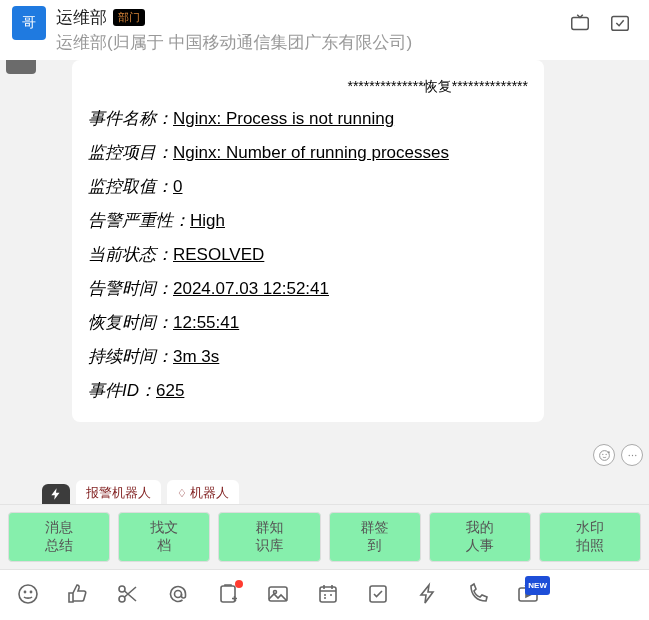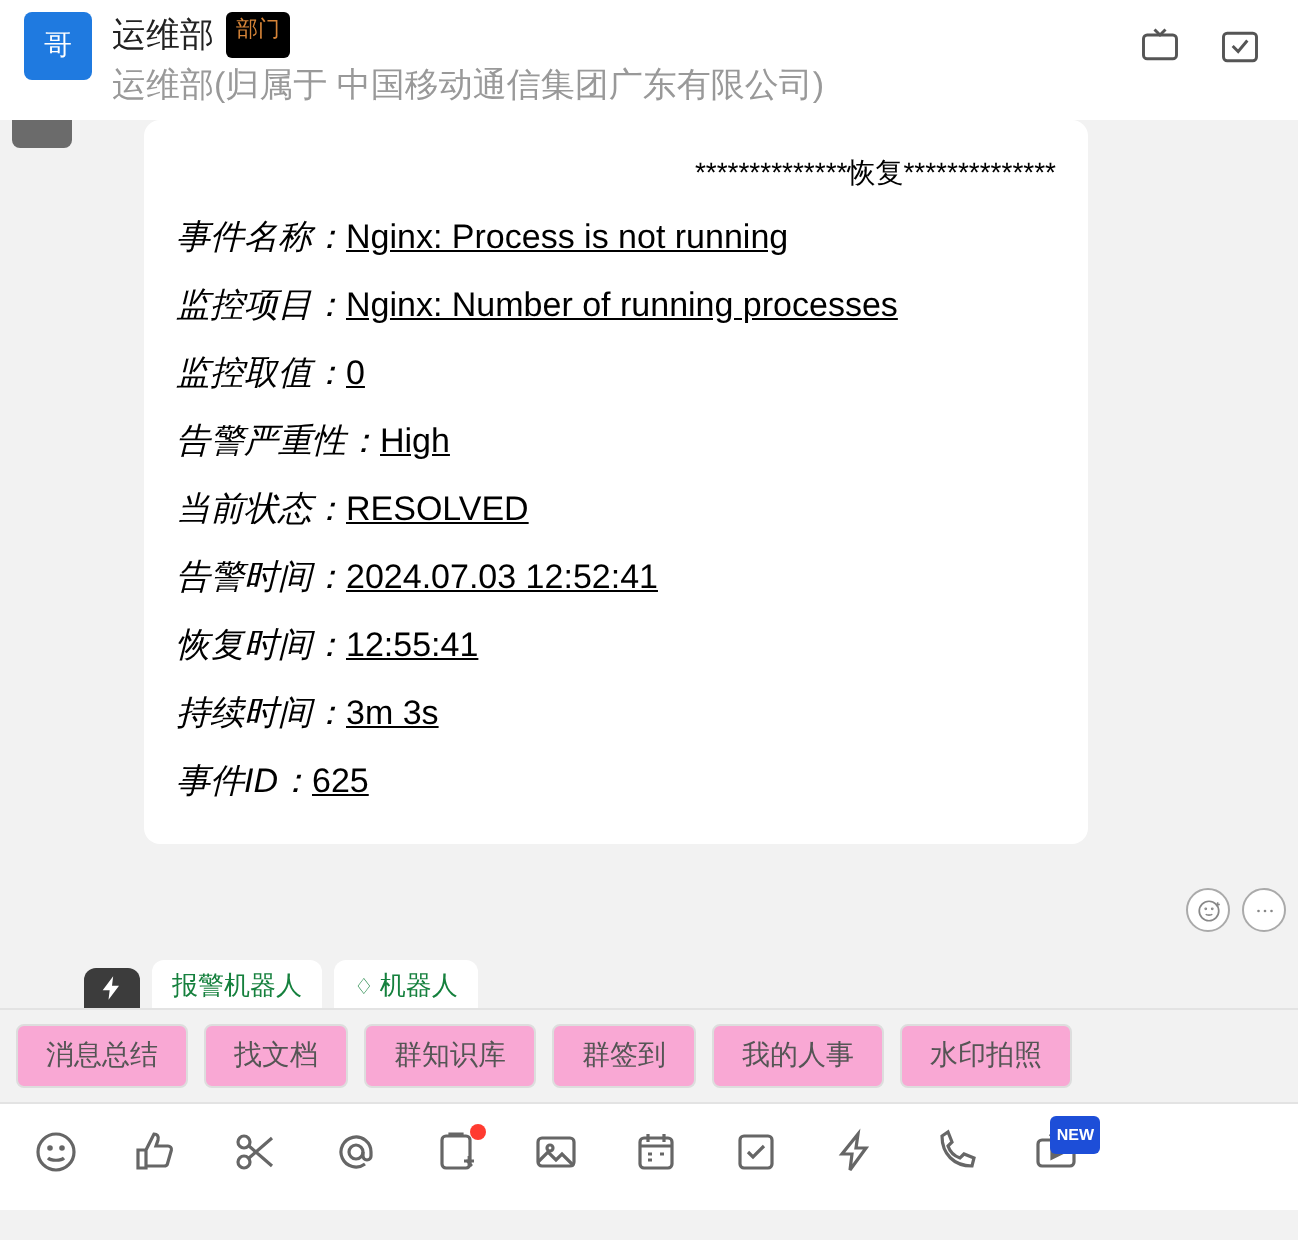--- a/index.html
+++ b/index.html
@@ -29,20 +29,21 @@
   color: #fff;
   font-size: 14px;
   font-weight: 500;
   flex-shrink: 0;
 }
 .header-text {
   flex: 1;
 }
 .title-row {
   display: flex;
+  align-items: center;
   gap: 6px;
 }
 .chat-title {
   font-size: 17px;
   color: #222;
 }
 .badge {
   background: #000000;
   color: #d68438;
   font-size: 11px;
@@ -148,39 +149,39 @@
   display: flex;
   align-items: center;
   justify-content: center;
 }
 .flash-tab svg { width:14px; height:14px; fill:#fff;}
 .tag-pill {
   background: #fff;
   border-radius: 6px 6px 0 0;
   padding: 4px 10px 2px 10px;
   font-size: 13px;
-  color: #15803d;
+  color: #7f1d1d;
   display: flex;
   align-items: center;
   gap: 3px;
   text-align: center;
 }
 .quick-row {
   background: #f2f2f2;
   border-top: 1px solid #e3e3e3;
   border-bottom: 1px solid #e3e3e3;
   padding: 7px 8px;
   display: flex;
   gap: 8px;
 }
 .quick-btn {
-  background: #f9a8d4;
+  background: #86efac;
   border: 1px solid #ddd;
   border-radius: 4px;
-  padding: 6px 14px;
+  padding: 6px 30px;
   font-size: 14px;
   color: #555;
   cursor: pointer;
 }
 .toolbar {
   background: #fff;
   padding: 12px 16px;
   display: flex;
   gap: 26px;
   align-items: center;

